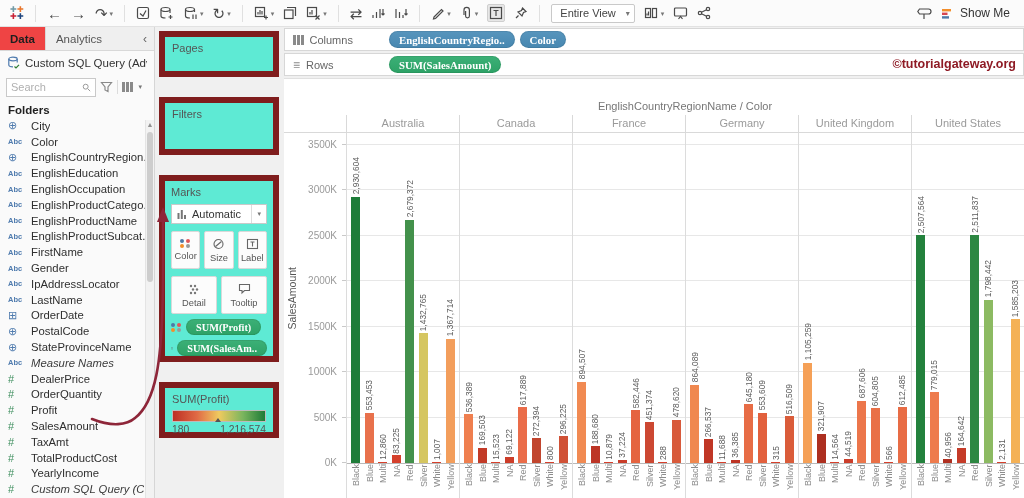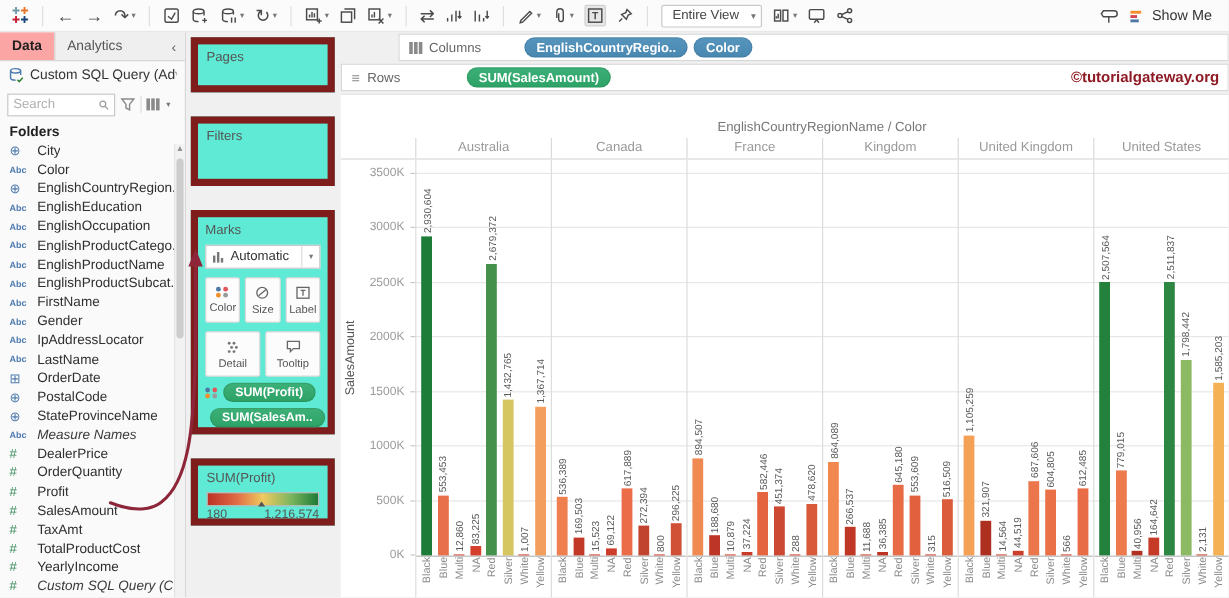--- a/index.html
+++ b/index.html
@@ -19,21 +19,21 @@
                 padding:0 4px 0 8px; font-size:11px; color:#444; gap:8px; border-radius:2px; }
   .fit-select .caret { font-size:8px; }
   .t-toggle { border:1px solid #cfcfcf; background:#e7e7e7; border-radius:2px; padding:1px; }
   .spacer { flex:1; }
   .show-me { display:flex; align-items:center; gap:5px; font-size:12px; color:#333; margin-right:4px; }
 
   
   .sidebar { position:absolute; top:27px; left:0; width:155px; bottom:0; background:#fafafa; border-right:1px solid #d6d6d6; }
   .side-tabs { display:flex; height:24px; background:#efefef; border-bottom:1px solid #d8d8d8; align-items:stretch; }
   .tab { display:flex; align-items:center; padding:0 10px; font-size:11.5px; color:#555; }
-  .tab.active { background:#fca5a5; color:#1f1f1f; font-weight:bold; border-right:1px solid #d8d8d8; }
+  .tab.active { background:#ef4444; color:#1f1f1f; font-weight:bold; border-right:1px solid #d8d8d8; }
   .collapse { margin-left:auto; padding:0 7px; display:flex; align-items:center; color:#666; font-size:12px; }
   .datasource { display:flex; align-items:center; gap:5px; padding:4px 7px; height:23px; }
   .datasource svg { flex:none; }
   .ds-name { font-size:11.5px; color:#333; white-space:nowrap; overflow:hidden; }
   .search-row { display:flex; align-items:center; padding:3px 6px; gap:4px; height:26px; }
   .search-box { display:flex; align-items:center; width:90px; height:19px; border:1px solid #c9c9c9; background:#fff;
                 padding:0 4px; gap:3px; }
   .search-box input { border:none; outline:none; width:68px; font-size:11px; color:#444; font-family:inherit; background:transparent; }
   .search-box input::placeholder { color:#b0b0b0; }
   .mini-sep { width:1px; height:14px; background:#dcdcdc; }
@@ -60,35 +60,35 @@
                   height:20px; padding:0 5px; font-size:11px; color:#333; gap:5px; }
   .marks-select .caret { margin-left:auto; border-left:1px solid #ddd; padding-left:5px; height:100%; display:flex; align-items:center; }
   .marks-btns { display:flex; gap:4px; margin-top:7px; }
   .mbtn { width:55px; height:38px; border:1px solid #d9d9d9; border-radius:2px; background:#fcfcfc;
           display:flex; flex-direction:column; align-items:center; justify-content:center; gap:3px; }
   .mbtn .lbl { font-size:9.3px; color:#555; }
   .dots3 { display:grid; grid-template-columns:5px 5px; grid-gap:1px; }
   .dots3 i { width:4px; height:4px; border-radius:50%; display:block; }
   .mark-pill-row { display:flex; align-items:center; gap:4px; margin-top:5px; }
   .pill { height:16px; border-radius:9px; color:#fff; font-size:10.3px; font-weight:bold;
-          display:inline-flex; align-items:center; justify-content:center; padding:4px 10px; white-space:nowrap; }
+          display:inline-flex; align-items:center; justify-content:center; padding:4px 10px; white-space:nowrap;font-family:Liberation Serif, serif; }
   .pill.green { background:linear-gradient(#3cb077,#2da266); box-shadow:inset 0 0 0 1px rgba(0,0,0,.08); }
   .pill.blue  { background:linear-gradient(#5795bd,#4787b0); box-shadow:inset 0 0 0 1px rgba(0,0,0,.08); }
   .card.legend { height:56px; }
   .grad-bar { margin-top:5px; height:12px; border:1px solid #bbb; position:relative;
               background:linear-gradient(90deg,#bd3024 0%,#e06a45 26%,#f0ca5f 50%,#7ab55e 76%,#1d7a37 100%); }
   .grad-bar .mid-tick { position:absolute; bottom:-1px; left:46%; width:0; height:0;
               border-left:3px solid transparent; border-right:3px solid transparent; border-bottom:4px solid #555; }
   .legend-minmax { display:flex; justify-content:space-between; font-size:10.3px; color:#555; margin-top:2px; }
 
   
   .right { position:absolute; top:27px; left:284px; right:0; bottom:0; background:#f0f0f0; }
   .shelf { position:absolute; left:0; right:0; height:23px; background:#fff; border:1px solid #d7d7d7;
            display:flex; align-items:center; padding:0 8px; }
-  .shelf.columns { top:1px;margin-left:48px; }
+  .shelf.columns { top:1px; }
   .shelf.rows { top:26px; }
   .shelf-label { display:flex; align-items:center; gap:6px; width:96px; font-size:11px; color:#666; }
   .colbars { display:inline-flex; gap:1.5px; }
   .colbars i { width:2.5px; height:10px; background:#8a8a8a; display:block; }
   .rowlines { font-size:12px; color:#8a8a8a; }
   .shelf .pill { height:17px; margin-right:5px; font-size:10.8px; }
   .watermark { position:absolute; top:30px; right:8px; z-index:12; font-size:12.5px; font-weight:bold; color:#8e1a24; }
 
   .sheet { position:absolute; top:51px; left:0; right:0; bottom:0; background:#fff; border-top:1px solid #e0e0e0; }
   .title-row { height:20px; display:flex;margin-top:16px; }
@@ -526,21 +526,21 @@
     <div class="sheet">
       <div class="title-row">
         <div class="corner"></div>
         <div class="sheet-title">EnglishCountryRegionName / Color</div>
       </div>
       <div class="countries-row" id="countries-row">
         <div class="corner"></div>
       <div class="country-cell">Australia</div>
           <div class="country-cell">Canada</div>
           <div class="country-cell">France</div>
-          <div class="country-cell">Kingdom</div>
+          <div class="country-cell">Germany</div>
           <div class="country-cell">United Kingdom</div>
           <div class="country-cell">United States</div>
         </div>
       <div class="plot-region">
         <div class="yaxis">
           <div class="axis-title-wrap">
               <span class="vtext axis-title">SalesAmount</span>
             </div>
           <div id="yticks">
               <div class="ytick" style="bottom: -5px;">0K</div>

